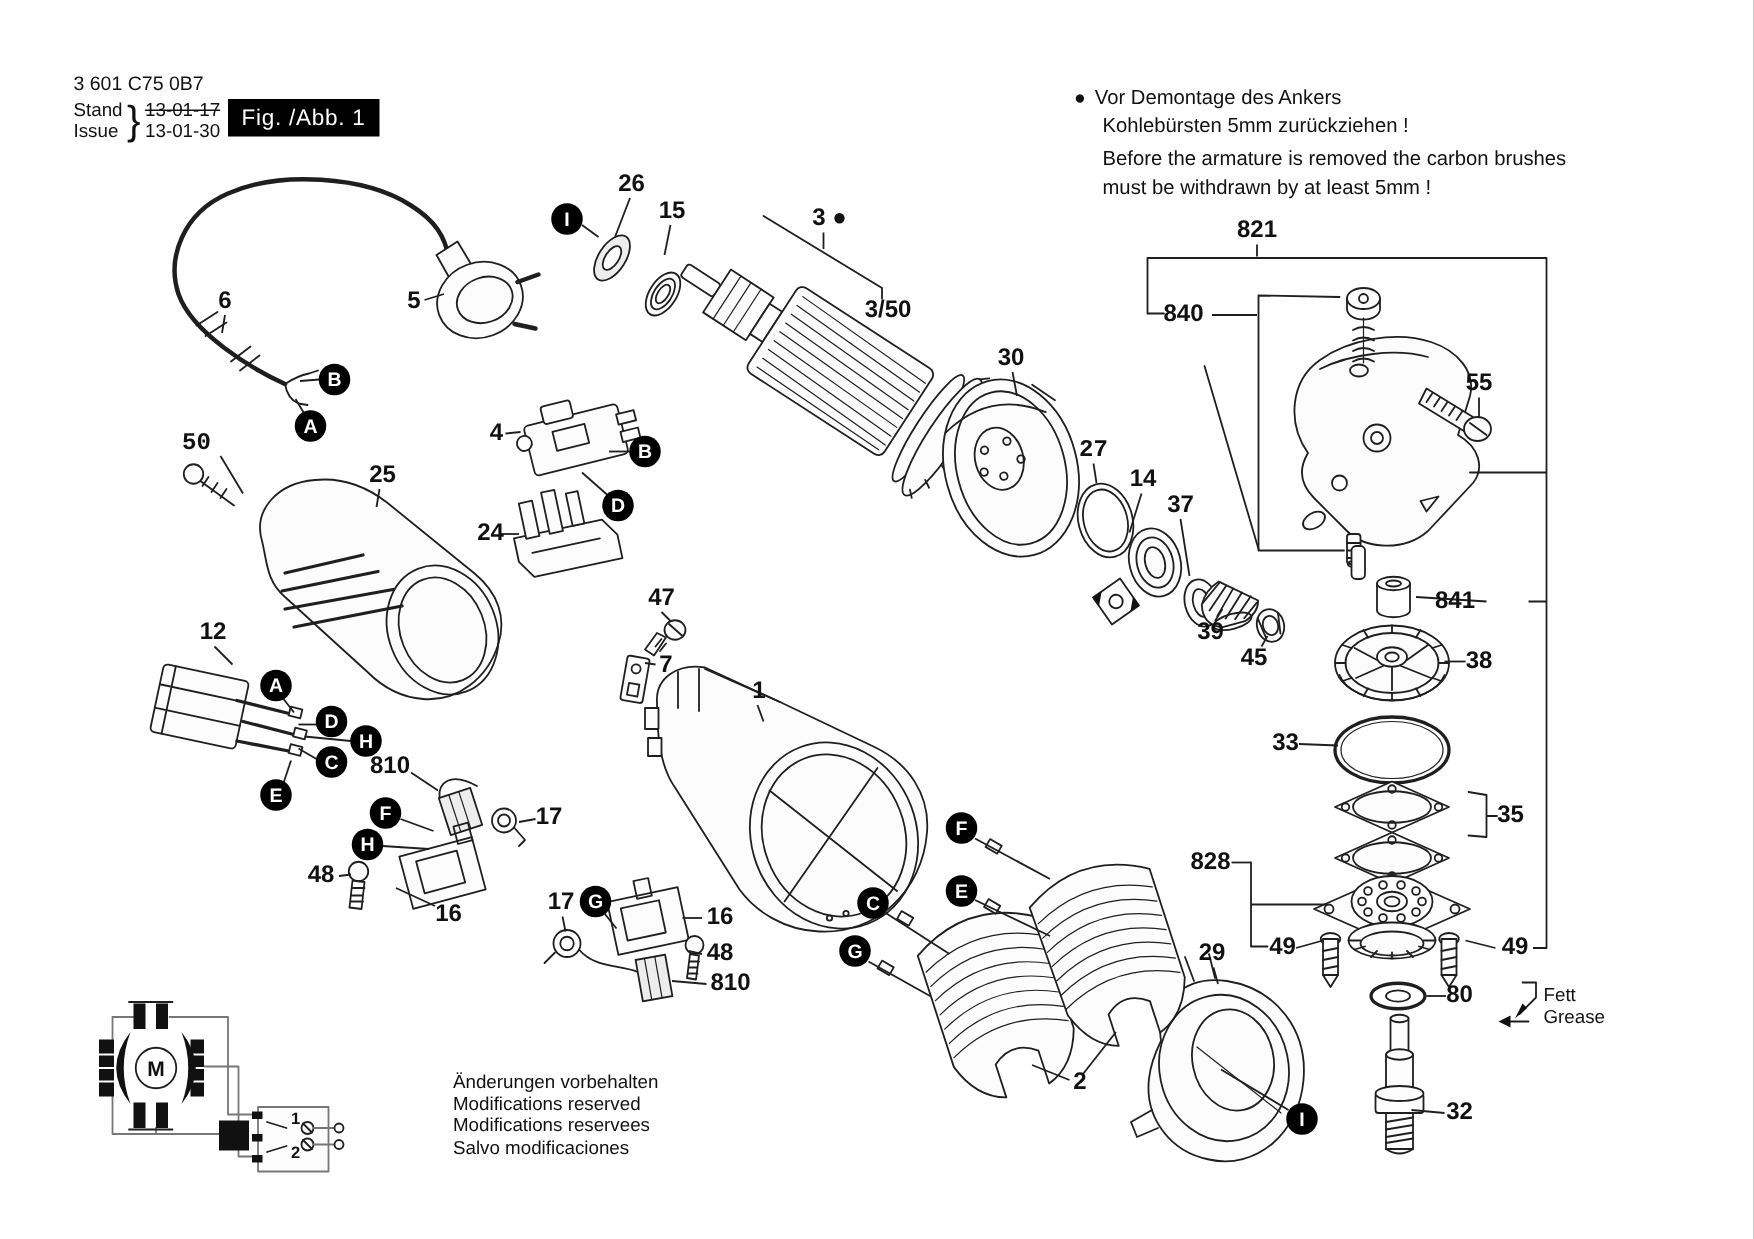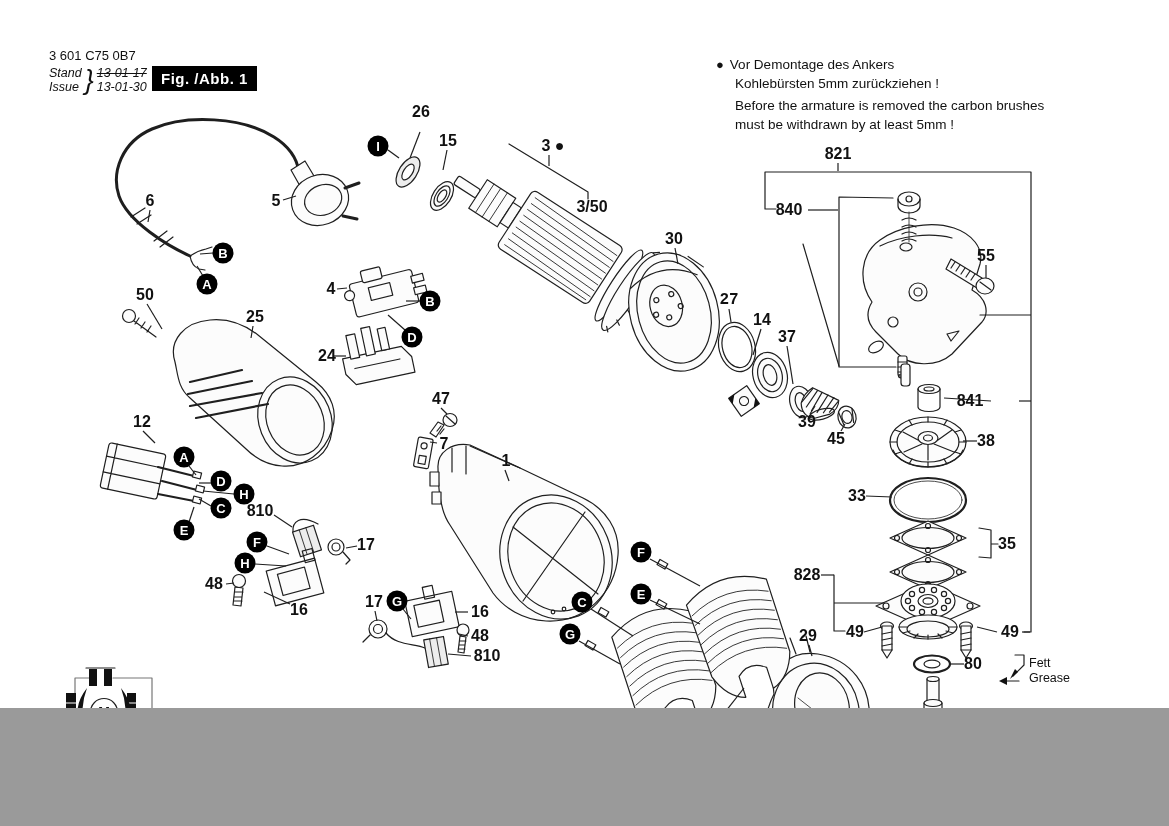--- a/index.html
+++ b/index.html
@@ -1,24 +1,24 @@
 <!DOCTYPE html>
 <html><head>
 <meta charset="utf-8">
 <style>
   html,body{margin:0;padding:0;background:#9a9a9a;}
-  .page{position:relative;width:1169px;height:708px;background:#ffffff;overflow:hidden;
+  .page{position:relative;width:1169px;height:826px;background:#ffffff;overflow:hidden;
         font-family:"Liberation Sans",sans-serif;color:#111;}
   
   .pn{position:absolute;left:49px;top:48px;font-size:13px;}
-  .si{position:absolute;left:49px;top:66px;font-size:12.5px;line-height:14px;font-style:italic;}
+  .si{position:absolute;left:49px;top:66px;font-size:12.5px;line-height:14px;}
   .si .col{display:inline-block;vertical-align:top;}
   .brace{display:inline-block;font-size:27px;font-weight:400;line-height:28px;vertical-align:top;margin:0 3px;}
   .strike{text-decoration:line-through;}
-  .figbox{position:absolute;left:152px;top:66px;background:#000;color:#fff;font-weight:700;
+  .figbox{position:absolute;left:152px;top:66px;background:#000;color:#fff;font-weight:400;
           font-size:15px;padding:4px 9px;letter-spacing:.5px;}
   .title{position:absolute;left:580px;top:48px;transform:translateX(-50%);font-size:21px;font-weight:700;white-space:nowrap;}
   .notice{position:absolute;left:716px;top:55px;font-size:13.5px;line-height:19px;}
   .notice .bullet{font-size:13px;margin-right:6px;}
   .notice .ind{padding-left:19px;}
   .notice .gap{margin-top:3px;}
   .footnotes{position:absolute;left:302px;top:714px;font-size:12.5px;line-height:14.5px;}
   .grease{position:absolute;left:1029px;top:656px;font-size:12.5px;line-height:15px;}
   
   .part-label{position:absolute;transform:translate(-50%,-50%);font-size:16px;font-weight:700;white-space:nowrap;}
@@ -54,20 +54,26 @@
   <div class="figbox">Fig. /Abb. 1</div>
 
 
   <div class="notice">
     <div><span class="bullet">●</span><span>Vor Demontage des Ankers</span></div>
     <div class="ind">Kohlebürsten 5mm zurückziehen !</div>
     <div class="ind gap">Before the armature is removed the carbon brushes</div>
     <div class="ind">must be withdrawn by at least 5mm !</div>
   </div>
 
+  <div class="footnotes">
+    <div>Änderungen vorbehalten</div>
+    <div>Modifications reserved</div>
+    <div>Modifications reservees</div>
+    <div>Salvo modificaciones</div>
+  </div>
 
   <div class="grease">
     <div>Fett</div>
     <div>Grease</div>
   </div>
 
   <svg id="artwork" width="1169" height="826" viewBox="0 0 1169 826">
 
     <g>
       <path class="t3" d="M190,256 C168,246 128,222 119,196 C111,172 122,142 152,129 C186,114 243,117 274,137 C290,147 297,158 299,172" stroke-width="9"></path>
@@ -497,21 +503,21 @@
       <line x1="255" y1="564" x2="286" y2="566"></line>
       <line x1="403" y1="609" x2="411" y2="619"></line>
       <line x1="650" y1="559" x2="700" y2="586"></line>
       <line x1="650" y1="600" x2="700" y2="624"></line>
       <line x1="591" y1="609" x2="633" y2="636"></line>
       <line x1="579" y1="641" x2="620" y2="664"></line>
       <line x1="859" y1="740" x2="814" y2="713"></line>
     </svg>
 
   <div id="labels">
-      <div class="part-label" style="left: 421px; top: 112px;">26</div>
+      <div class="part-label" style="left: 421px; top: 123px;">26</div>
       <div class="part-label" style="left: 448px; top: 141px;">15</div>
       <div class="part-label" style="left: 553px; top: 146px;">3 ●</div>
       <div class="part-label" style="left: 592px; top: 207px;">3/50</div>
       <div class="part-label" style="left: 674px; top: 239px;">30</div>
       <div class="part-label" style="left: 729px; top: 300px; font-family: Liberation Mono, monospace;">27</div>
       <div class="part-label" style="left: 762px; top: 320px;">14</div>
       <div class="part-label" style="left: 787px; top: 337px;">37</div>
       <div class="part-label" style="left: 807px; top: 422px;">39</div>
       <div class="part-label" style="left: 836px; top: 439px;">45</div>
       <div class="part-label" style="left: 838px; top: 154px;">821</div>
@@ -522,21 +528,21 @@
       <div class="part-label" style="left: 857px; top: 496px;">33</div>
       <div class="part-label" style="left: 1007px; top: 544px;">35</div>
       <div class="part-label" style="left: 807px; top: 575px;">828</div>
       <div class="part-label" style="left: 855px; top: 632px;">49</div>
       <div class="part-label" style="left: 1010px; top: 632px;">49</div>
       <div class="part-label" style="left: 973px; top: 664px;">80</div>
       <div class="part-label" style="left: 973px; top: 742px;">32</div>
       <div class="part-label" style="left: 808px; top: 636px;">29</div>
       <div class="part-label" style="left: 150px; top: 201px;">6</div>
       <div class="part-label" style="left: 276px; top: 201px;">5</div>
-      <div class="part-label" style="left: 145px; top: 295px;">50</div>
+      <div class="part-label" style="left: 131px; top: 295px; font-family: Liberation Mono, monospace;">50</div>
       <div class="part-label" style="left: 255px; top: 317px;">25</div>
       <div class="part-label" style="left: 331px; top: 289px;">4</div>
       <div class="part-label" style="left: 327px; top: 356px;">24</div>
       <div class="part-label" style="left: 142px; top: 422px;">12</div>
       <div class="part-label" style="left: 260px; top: 511px;">810</div>
       <div class="part-label" style="left: 366px; top: 545px;">17</div>
       <div class="part-label" style="left: 214px; top: 584px;">48</div>
       <div class="part-label" style="left: 299px; top: 610px;">16</div>
       <div class="part-label" style="left: 441px; top: 399px;">47</div>
       <div class="part-label" style="left: 444px; top: 444px;">7</div>

